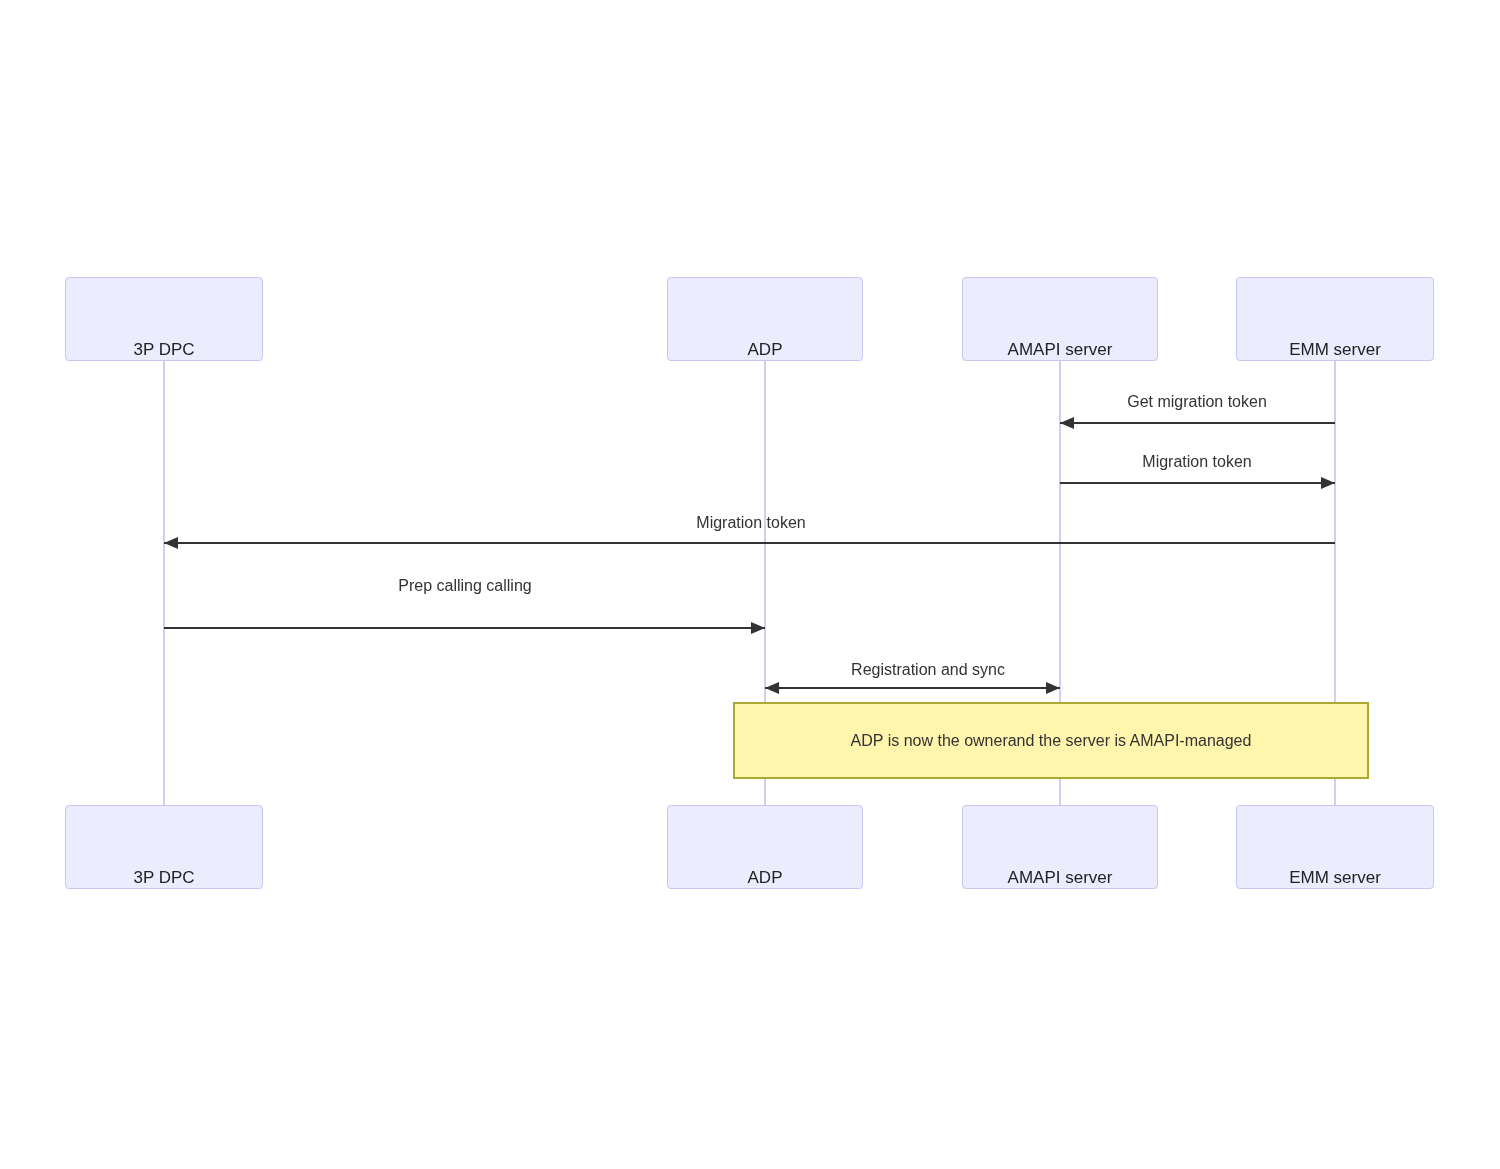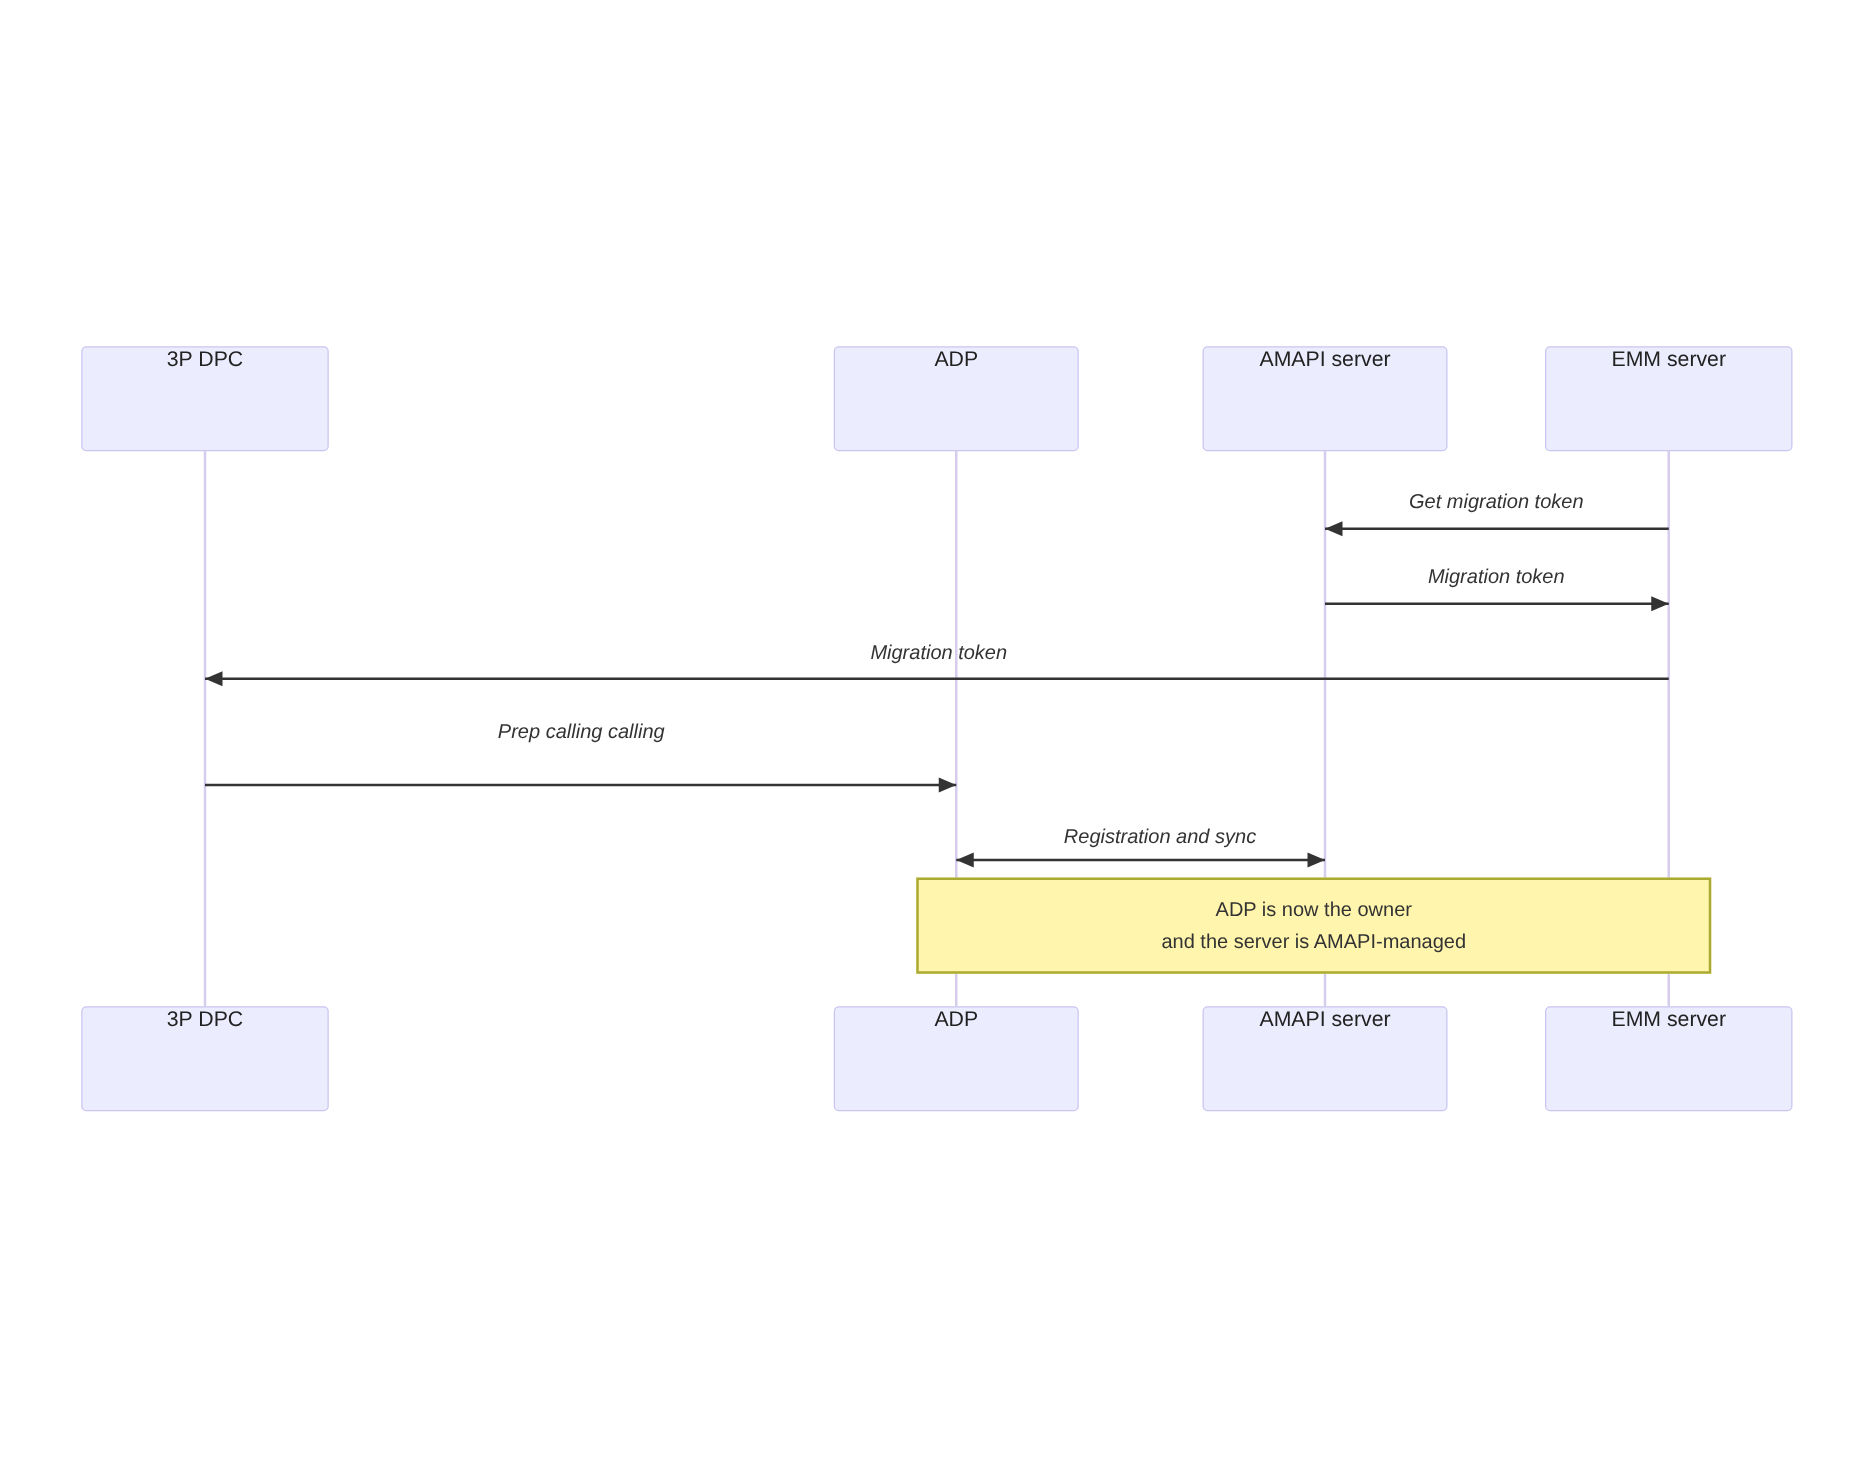--- a/index.html
+++ b/index.html
@@ -12,21 +12,21 @@
     overflow: hidden;
   }
   .actor-box {
     position: absolute;
     height: 84px;
     background: var(--actor-fill, #ECECFF);
     border: 1px solid var(--actor-border, #C9C5F0);
     border-radius: 4px;
     box-sizing: border-box;
     display: flex;
-    align-items: flex-start;
+    align-items: flex-end;
     justify-content: center;
     font-size: 17px;
     color: var(--actor-text, #222222);
     z-index: 3;
   }
   .lifeline {
     position: absolute;
     top: 361px;
     height: 444px;
     width: 2px;
@@ -34,21 +34,20 @@
     z-index: 1;
   }
   .msg-label {
     position: absolute;
     transform: translateX(-50%);
     white-space: nowrap;
     font-size: 16px;
     line-height: 24px;
     color: var(--message-text, #333333);
     z-index: 2;
-    font-style: italic;
   }
   .msg-line {
     position: absolute;
     height: 2px;
     background: var(--arrow, #333333);
     z-index: 2;
   }
   .arrowhead {
     position: absolute;
     width: 0;
@@ -62,21 +61,21 @@
   .note-box {
     position: absolute;
     left: 733px;
     top: 702px;
     width: 636px;
     height: 77px;
     background: var(--note-fill, #FFF5AD);
     border: 2px solid var(--note-border, #AAAA33);
     box-sizing: border-box;
     display: flex;
-    flex-direction: column;
+    flex-direction: row;
     align-items: center;
     justify-content: center;
     text-align: center;
     font-size: 16px;
     line-height: 25px;
     color: var(--note-text, #333333);
     z-index: 4;
   }
 </style>
 </head>

